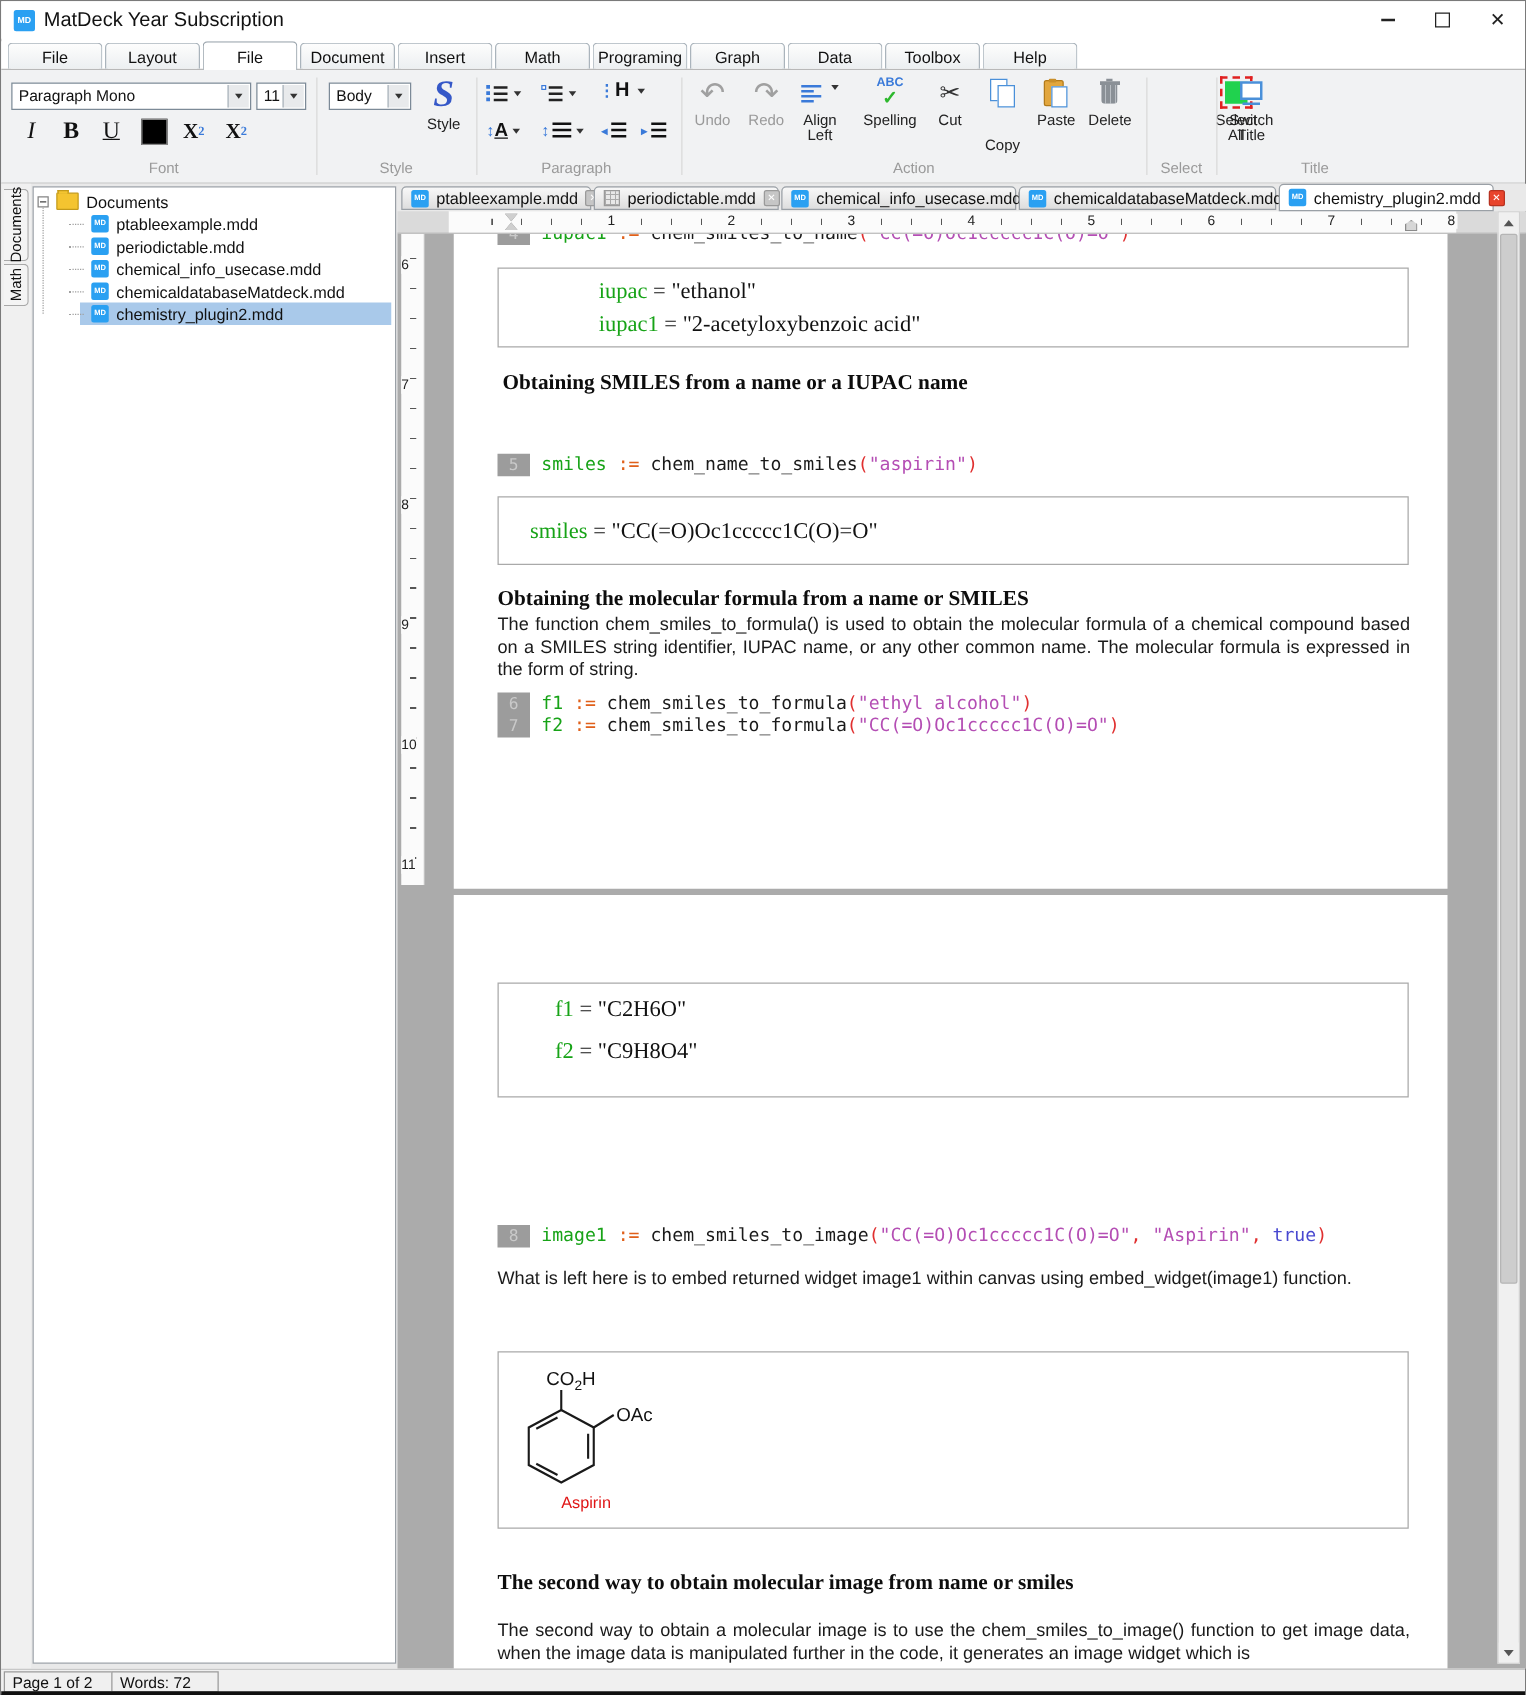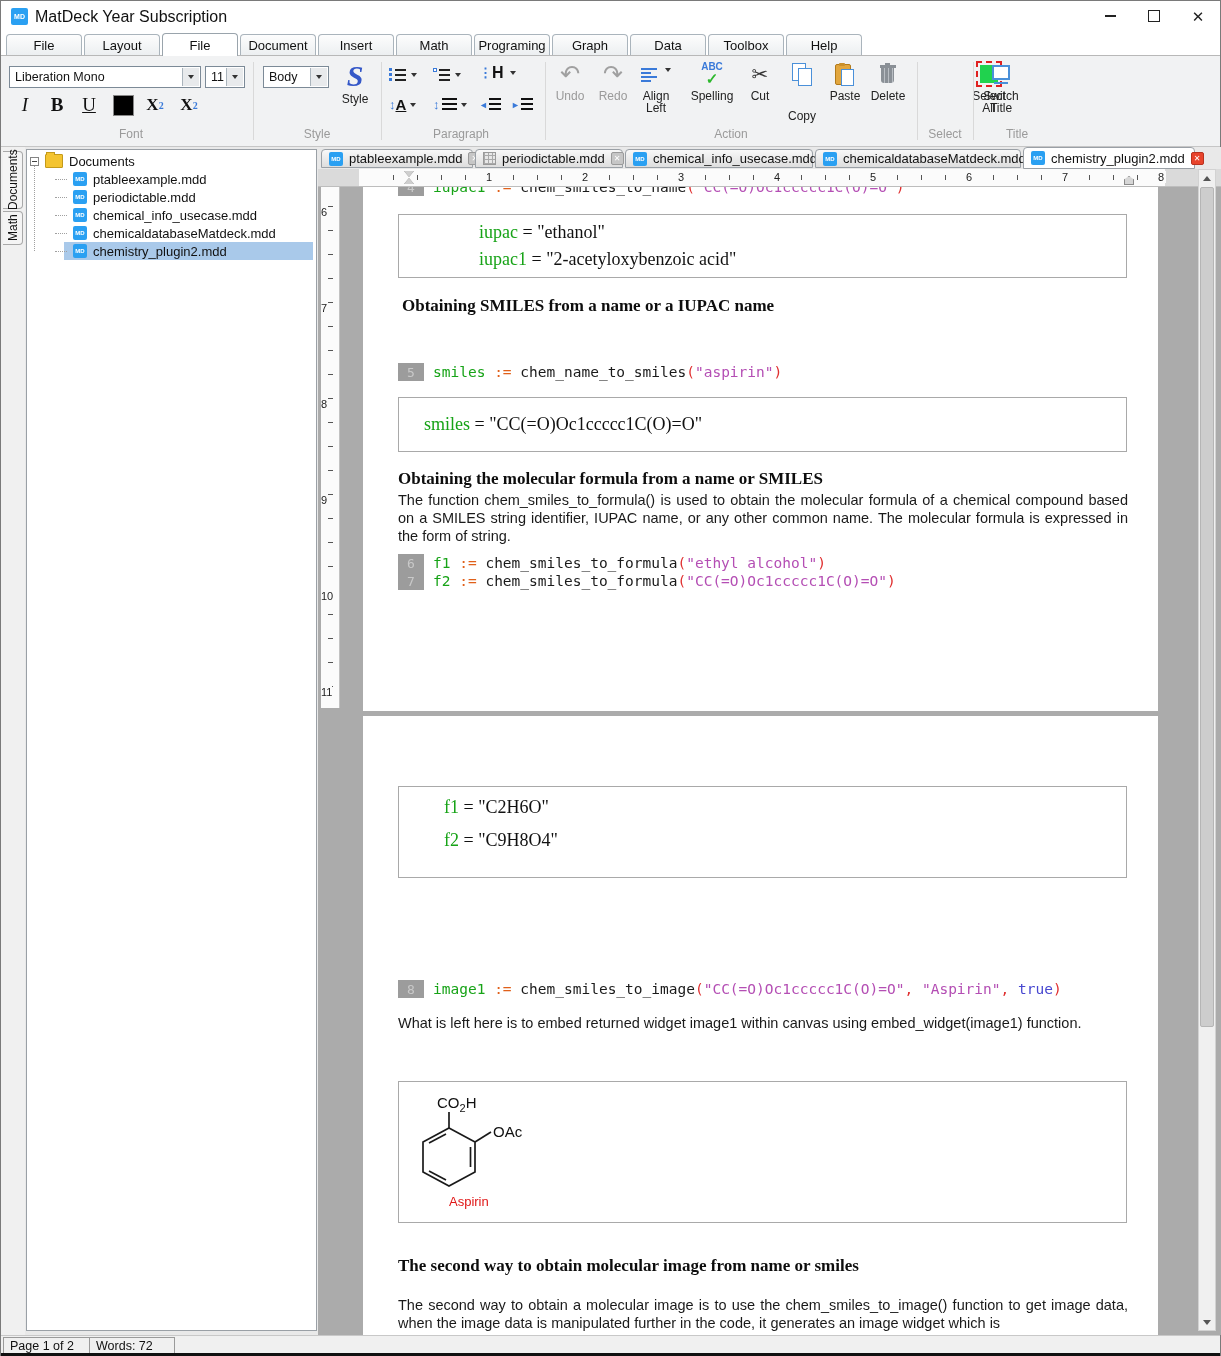--- a/index.html
+++ b/index.html
@@ -153,21 +153,21 @@
     <div class="rtab" style="left:473px;">Programing</div>
     <div class="rtab" style="left:551px;text-align:right;">Graph</div>
     <div class="rtab" style="left:629px;">Data</div>
     <div class="rtab" style="left:707px;">Toolbox</div>
     <div class="rtab" style="left:785px;">Help</div>
   </div>
 
   <div class="toolbar">
 
     <div class="combo" style="left:8px;top:10px;width:192px;">
-      <span>Liberation Mono</span>
+      <span>Paragraph Mono</span>
       <div class="arrowbox">
           <div class="darr"></div>
         </div>
     </div>
     <div class="combo" style="left:204px;top:10px;width:40px;">
       <span>11</span>
       <div class="arrowbox">
           <div class="darr"></div>
         </div>
     </div>
@@ -333,21 +333,21 @@
     <div class="glabel" style="left:913px;width:62px;">Select</div>
     <div class="gsep" style="left:972px;"></div>
 
     <div class="actbtn" style="left:977px;">
       <div class="aicon" style="flex-direction:column;">
         <div style="width:18px;height:15px;background:#fff;border:2px solid #4a90d9;box-sizing:border-box;"></div>
         <div style="width:14px;height:2px;background:#4a90d9;margin-top:2px;"></div>
       </div>
       <div class="albl" style="width:44px;">Switch Title</div>
     </div>
-    <div class="glabel" style="left:988px;width:56px;">Title</div>
+    <div class="glabel" style="left:1023px;width:56px;">Title</div>
   </div>
 
   <div class="main">
 
     <div class="rail">
       <div class="railtab" style="top:4px;height:58px;">Documents</div>
       <div class="railtab" style="top:64px;height:34px;">Math</div>
     </div>
 
     <div class="treepanel">

